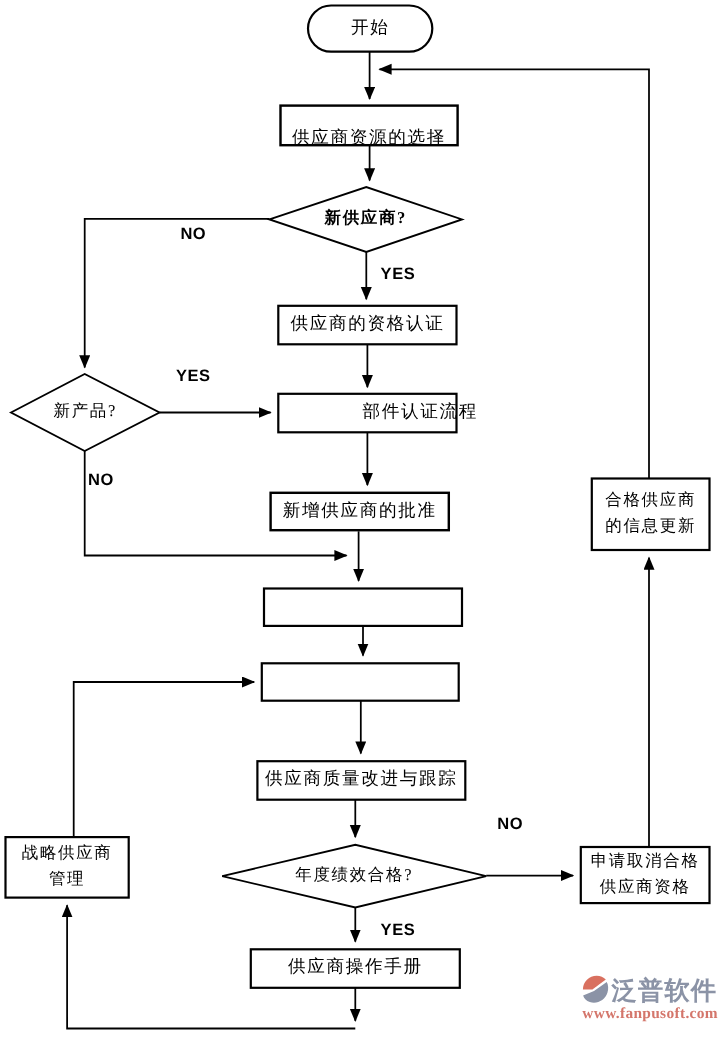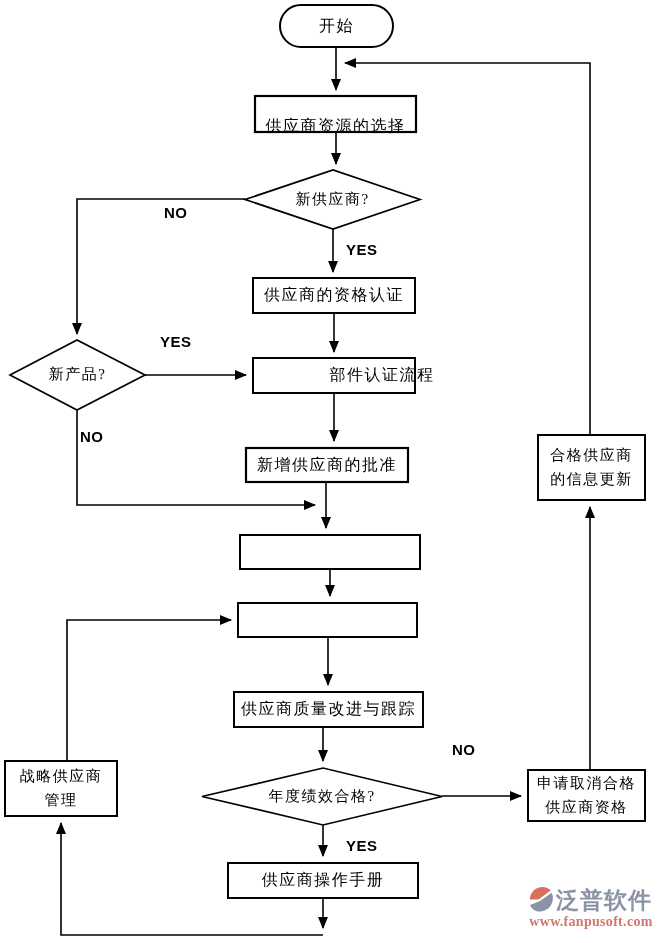--- a/index.html
+++ b/index.html
@@ -67,21 +67,21 @@
       <polygon points="202,796.5 323,768 442,796.5 323,825" stroke-width="1.7"></polygon>
       <rect x="228" y="863" width="190" height="35" stroke-width="2"></rect>
       <rect x="5" y="761" width="112" height="55" stroke-width="2"></rect>
       <rect x="528" y="770" width="117" height="51" stroke-width="2"></rect>
       <rect x="538" y="435" width="107" height="65" stroke-width="2"></rect>
     </g>
   </svg>
 
   <div class="lbl" style="left:280px;top:5px;width:113px;height:42px;">开始</div>
   <div class="lbl" style="left:255px;top:108px;width:161px;height:36px;">供应商资源的选择</div>
-  <div class="lbl small" style="left:245px;top:170px;width:175px;height:59px;">新供应商?</div>
+  <div class="lbl small" style="left:245px;top:170px;width:175px;height:59px;font-weight:bold;">新供应商?</div>
   <div class="lbl" style="left:253px;top:278px;width:162px;height:35px;border-radius:14px;">供应商的资格认证</div>
   <div class="lbl small" style="left:10px;top:340px;width:135px;height:70px;">新产品?</div>
   <div class="lbl" style="left:253px;top:358px;width:162px;height:35px;padding-left:48px;">部件认证流程</div>
   <div class="lbl" style="left:246px;top:448px;width:162px;height:34px;">新增供应商的批准</div>
   <div class="lbl" style="left:234px;top:692px;width:189px;height:35px;">供应商质量改进与跟踪</div>
   <div class="lbl small" style="left:202px;top:768px;width:240px;height:57px;">年度绩效合格?</div>
   <div class="lbl" style="left:228px;top:863px;width:190px;height:35px;">供应商操作手册</div>
   <div class="lbl small" style="left:5px;top:761px;width:112px;height:55px;">战略供应商
 管理</div>
   <div class="lbl small" style="left:528px;top:770px;width:117px;height:51px;">申请取消合格

